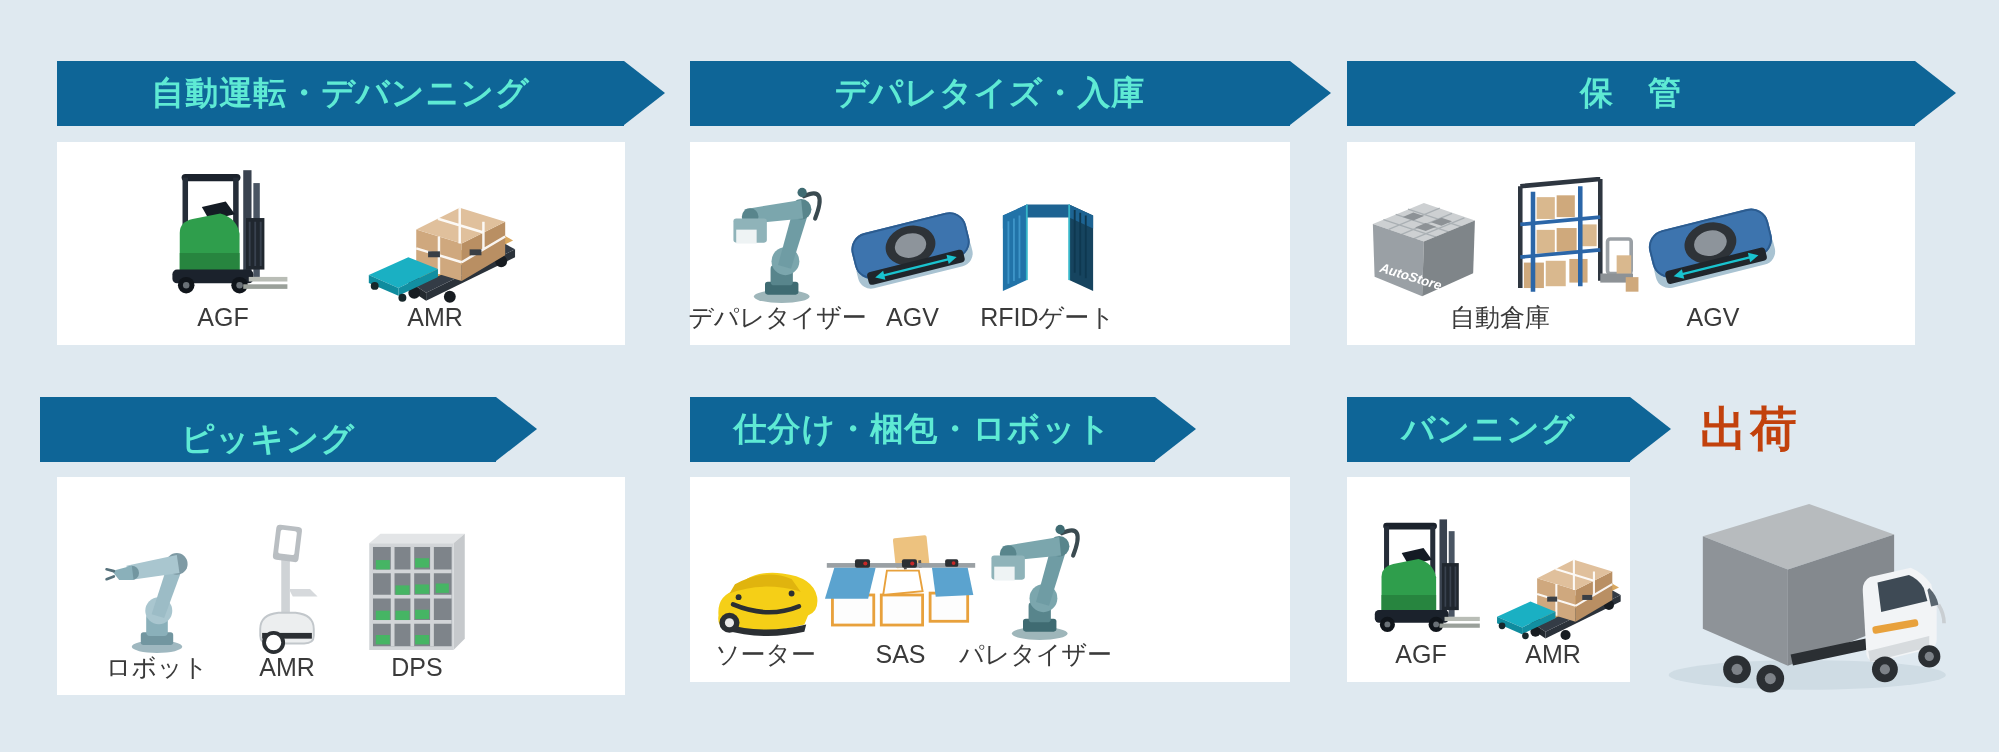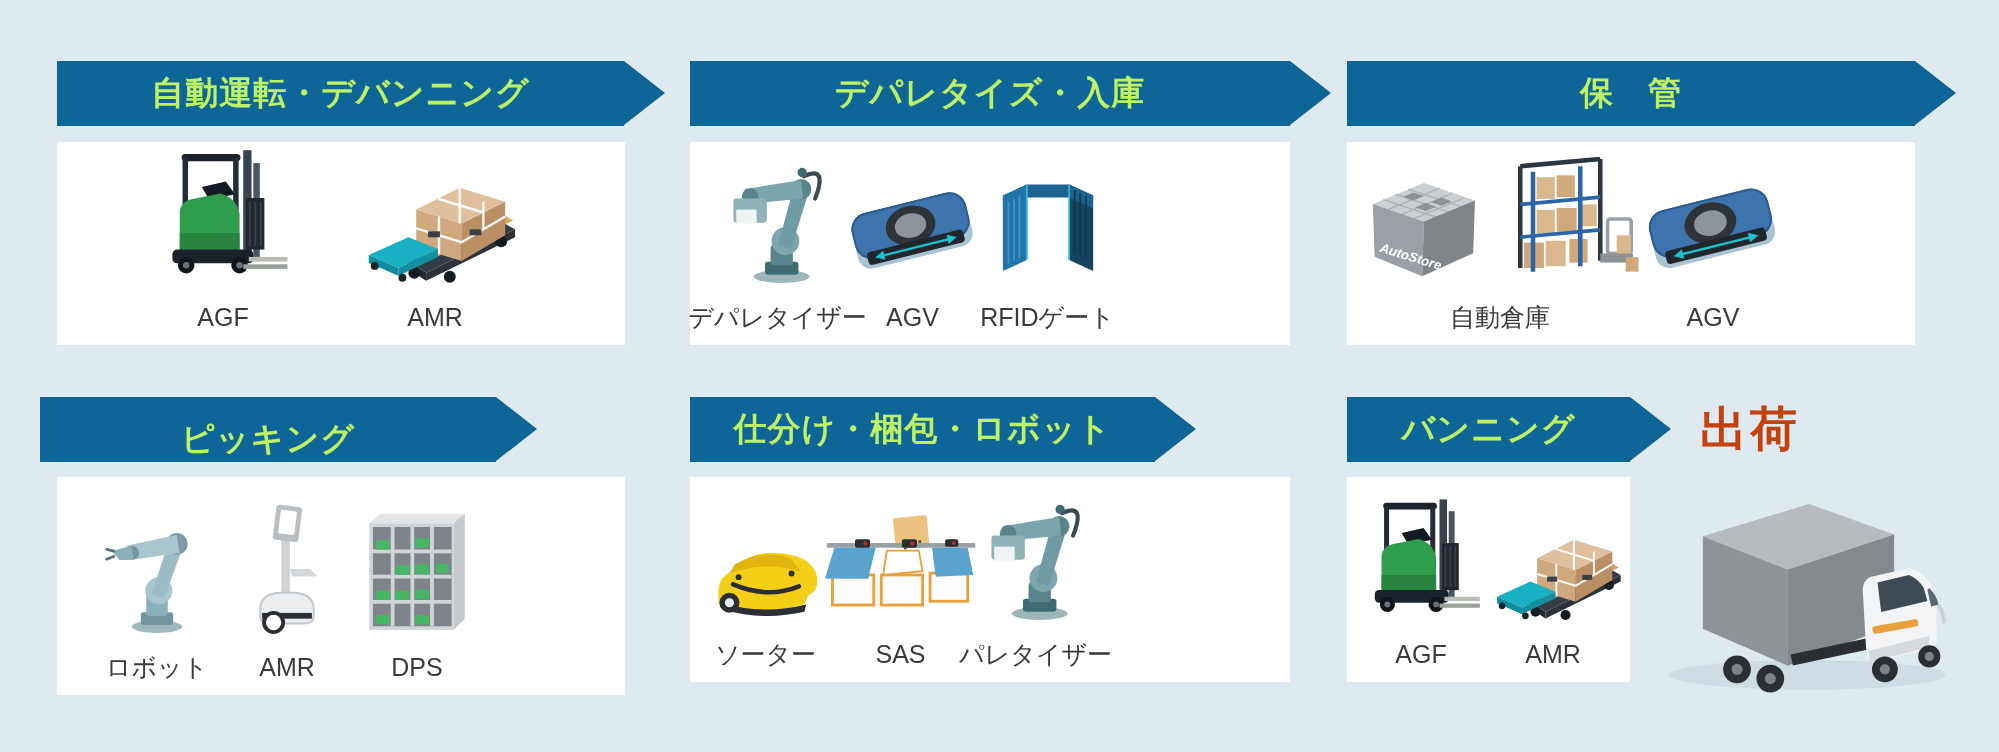--- a/index.html
+++ b/index.html
@@ -7,21 +7,21 @@
     position:relative;
     width:1999px;height:752px;
     background:#dfe9f0;
     font-family:"Liberation Sans","DejaVu Sans",sans-serif;
     overflow:hidden;
   }
   
   .arrow-header{
     position:absolute;height:65px;background:#0e6597;
     display:flex;align-items:center;justify-content:center;
-    color:#bef264;font-weight:bold;font-size:33px;letter-spacing:1px;
+    color:#5eead4;font-weight:bold;font-size:33px;letter-spacing:1px;
     white-space:nowrap;
   }
   .arrow-header::after{
     content:"";position:absolute;right:-41px;top:0;width:0;height:0;
     border-top:32.5px solid transparent;border-bottom:32.5px solid transparent;
     border-left:41px solid #0e6597;
   }
   .h1{left:57px;top:61px;width:567px;}
   .h2{left:690px;top:61px;width:600px;}
   .h3{left:1347px;top:61px;width:568px;}
@@ -44,21 +44,21 @@
   .b2 .item{width:135px;}
   .b4 .item{width:130px;}
   .b5 .item{width:135px;}
   .b6 .item{width:132px;}
   .item{
     display:flex;flex-direction:column;align-items:center;justify-content:flex-end;
     padding-bottom:14px;flex:0 0 auto;
   }
   .item .icon{display:flex;align-items:flex-end;justify-content:center;}
   .item .label{
-    font-size:25px;color:#3a3a3a;white-space:nowrap;margin-top:20px;line-height:1.1;
+    font-size:25px;color:#3a3a3a;white-space:nowrap;margin-top:0;line-height:1.1;
   }
   .composite{width:276px;}
   .composite .icon-row{display:flex;align-items:flex-end;justify-content:center;gap:4px;}
   .agv-item{width:150px;}
   
   .ship-label{
     position:absolute;left:1660px;top:397px;width:180px;height:65px;
     display:flex;align-items:center;justify-content:center;
     color:#c2410c;font-size:47px;font-weight:bold;letter-spacing:3px;
   }

